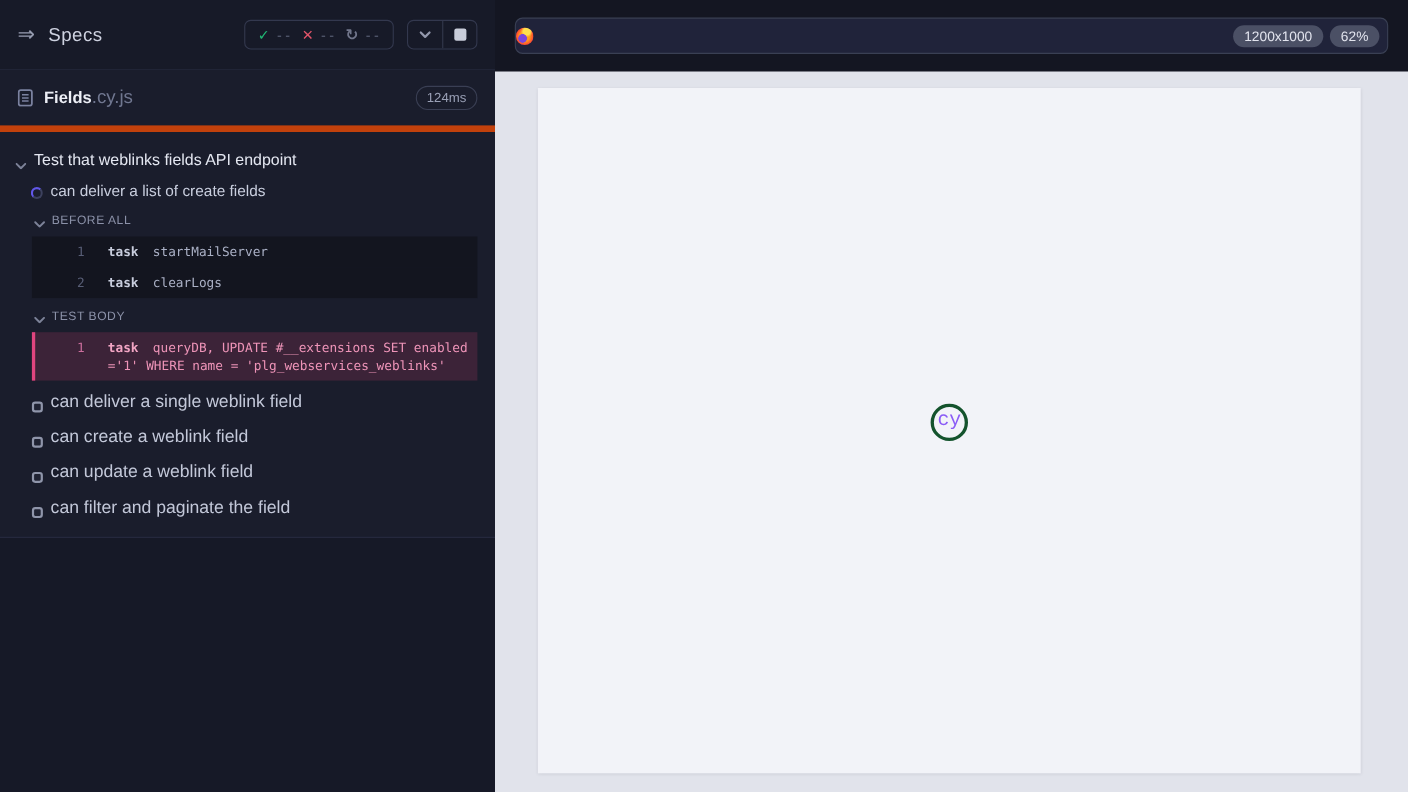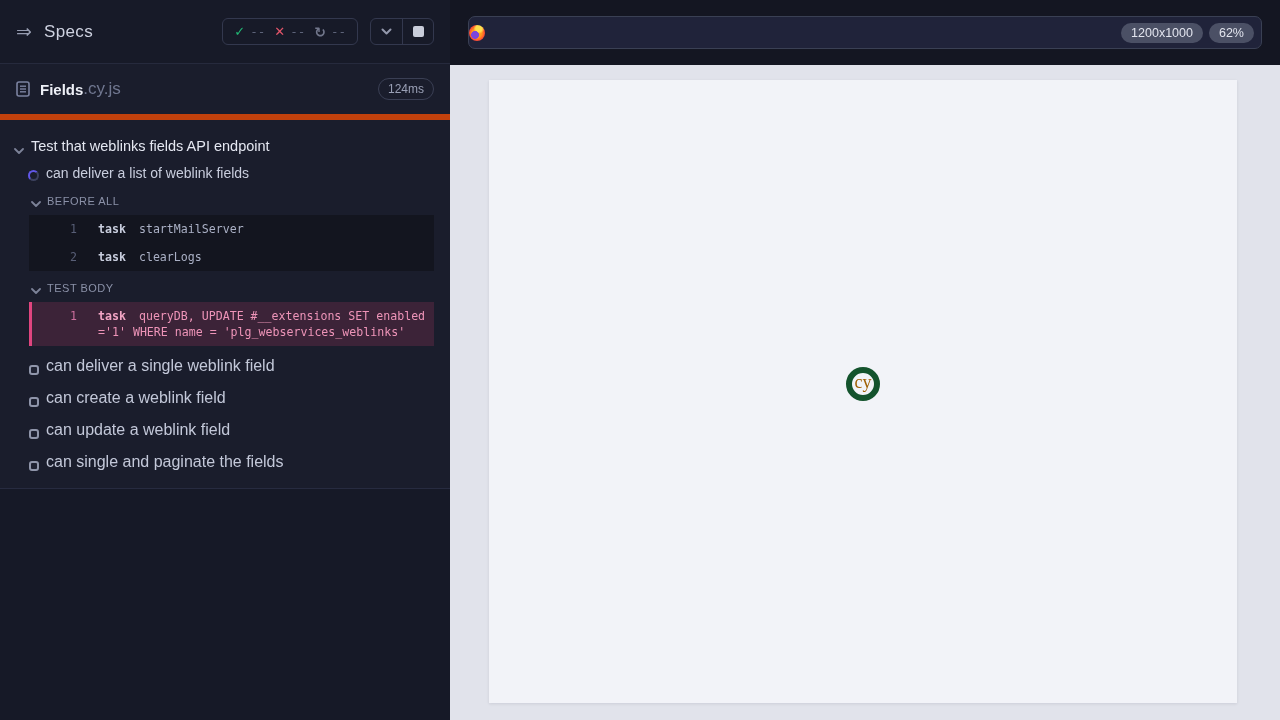--- a/index.html
+++ b/index.html
@@ -153,25 +153,25 @@
     flex: 1; background: #e1e3eb; position: relative; overflow: hidden;
   }
   .aut-viewport {
     position: absolute; left: 39px; top: 15px; width: 748px; height: 623px;
     background: #f2f3f8;
     box-shadow: 0 1px 3px rgba(20, 24, 48, 0.10);
     display: flex; align-items: center; justify-content: center;
   }
   .cy-watermark {
     width: 34px; height: 34px; border-radius: 50%;
-    border: 6px solid #14532d; color: #a16207;
+    border: 3px solid #14532d; color: #8b5cf6;
     display: flex; align-items: center; justify-content: center;
     font-size: 18px; font-weight: 500; padding-bottom: 3px;
     margin-top: -16px;
-    font-family: Liberation Serif, serif;
+    font-family: Liberation Mono, monospace;
   }
 </style>
 </head>
 <body>
 
 <div class="app">
 
   <aside class="reporter">
 
     <div class="reporter-header">
@@ -227,21 +227,21 @@
 
         <div class="row suite-row">
           <svg class="chev-sm" viewBox="0 0 10 6">
               <polyline points="1,1 5,5 9,1"></polyline>
             </svg>
           <span class="suite-title">Test that weblinks fields API endpoint</span>
         </div>
 
         <div class="row test-row">
           <span class="spinner"></span>
-          <span class="test-title">can deliver a list of weblink fields</span>
+          <span class="test-title">can deliver a list of create fields</span>
         </div>
 
         <div class="row section-row">
           <svg class="chev-sm" viewBox="0 0 10 6">
               <polyline points="1,1 5,5 9,1"></polyline>
             </svg>
           <span class="section-label">BEFORE ALL</span>
         </div>
 
         <div class="cmd-list">
@@ -276,21 +276,21 @@
         <div class="row pending-row">
           <span class="pending-icon"></span>
           <span class="pending-title">can create a weblink field</span>
         </div>
         <div class="row pending-row">
           <span class="pending-icon"></span>
           <span class="pending-title">can update a weblink field</span>
         </div>
         <div class="row pending-row">
           <span class="pending-icon"></span>
-          <span class="pending-title">can single and paginate the fields</span>
+          <span class="pending-title">can filter and paginate the field</span>
         </div>
 
       </div>
     </div>
 
   </aside>
 
   <section class="runner">
 
     <div class="runner-header">

